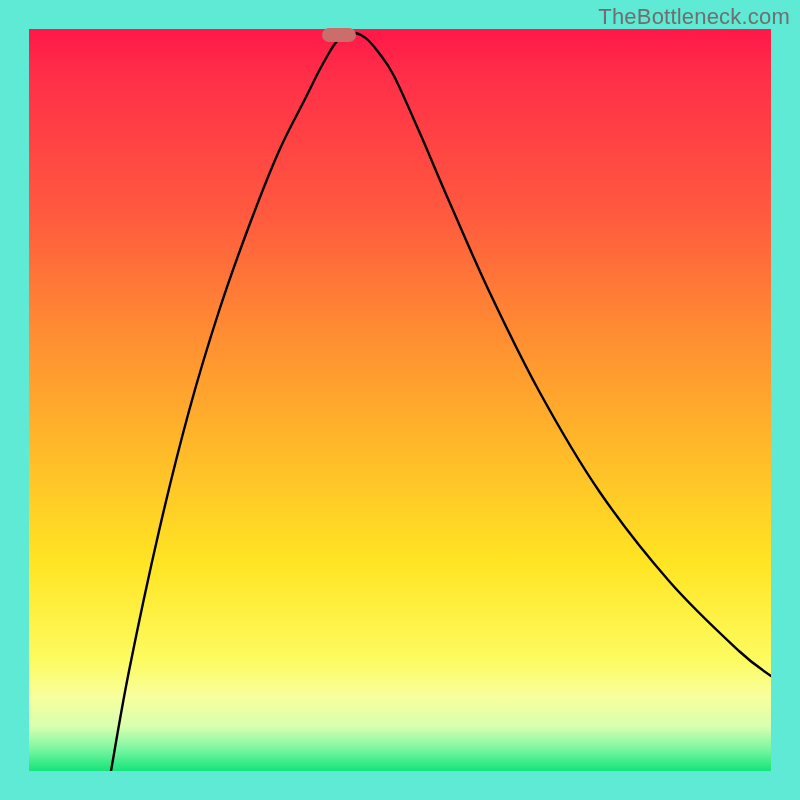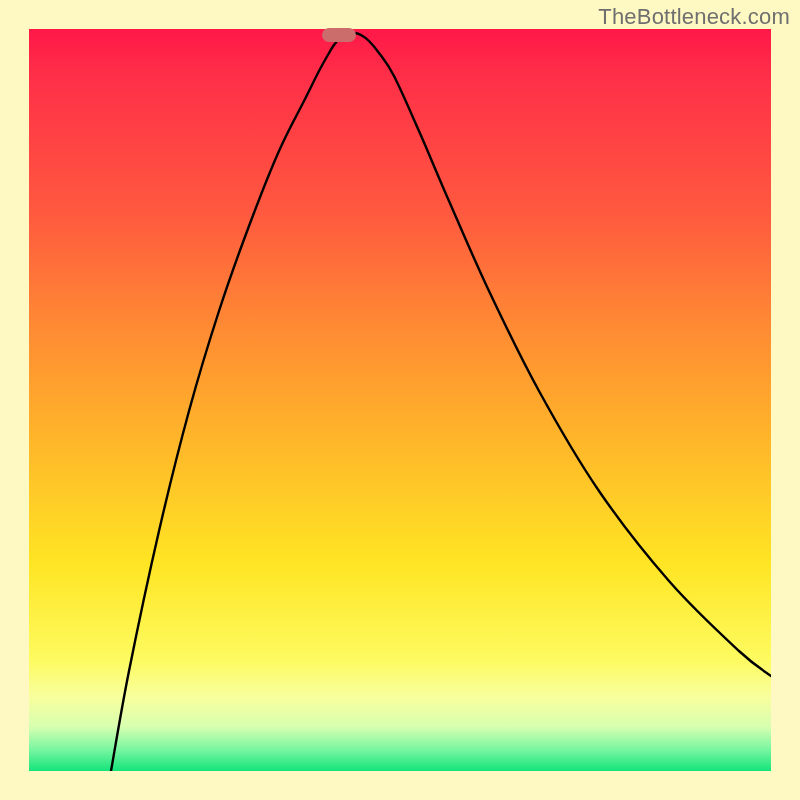--- a/index.html
+++ b/index.html
@@ -8,21 +8,21 @@
     width: 800px;
     height: 800px;
     overflow: hidden;
     background: #000;
     font-family: Arial, Helvetica, sans-serif;
   }
   .frame {
     position: relative;
     width: 800px;
     height: 800px;
-    background: #fef9c3;
+    background: #5eead4;
   }
   .plot {
     position: absolute;
     left: 29px;
     top: 29px;
     width: 742px;
     height: 742px;
     
     background: linear-gradient(
       to bottom,

